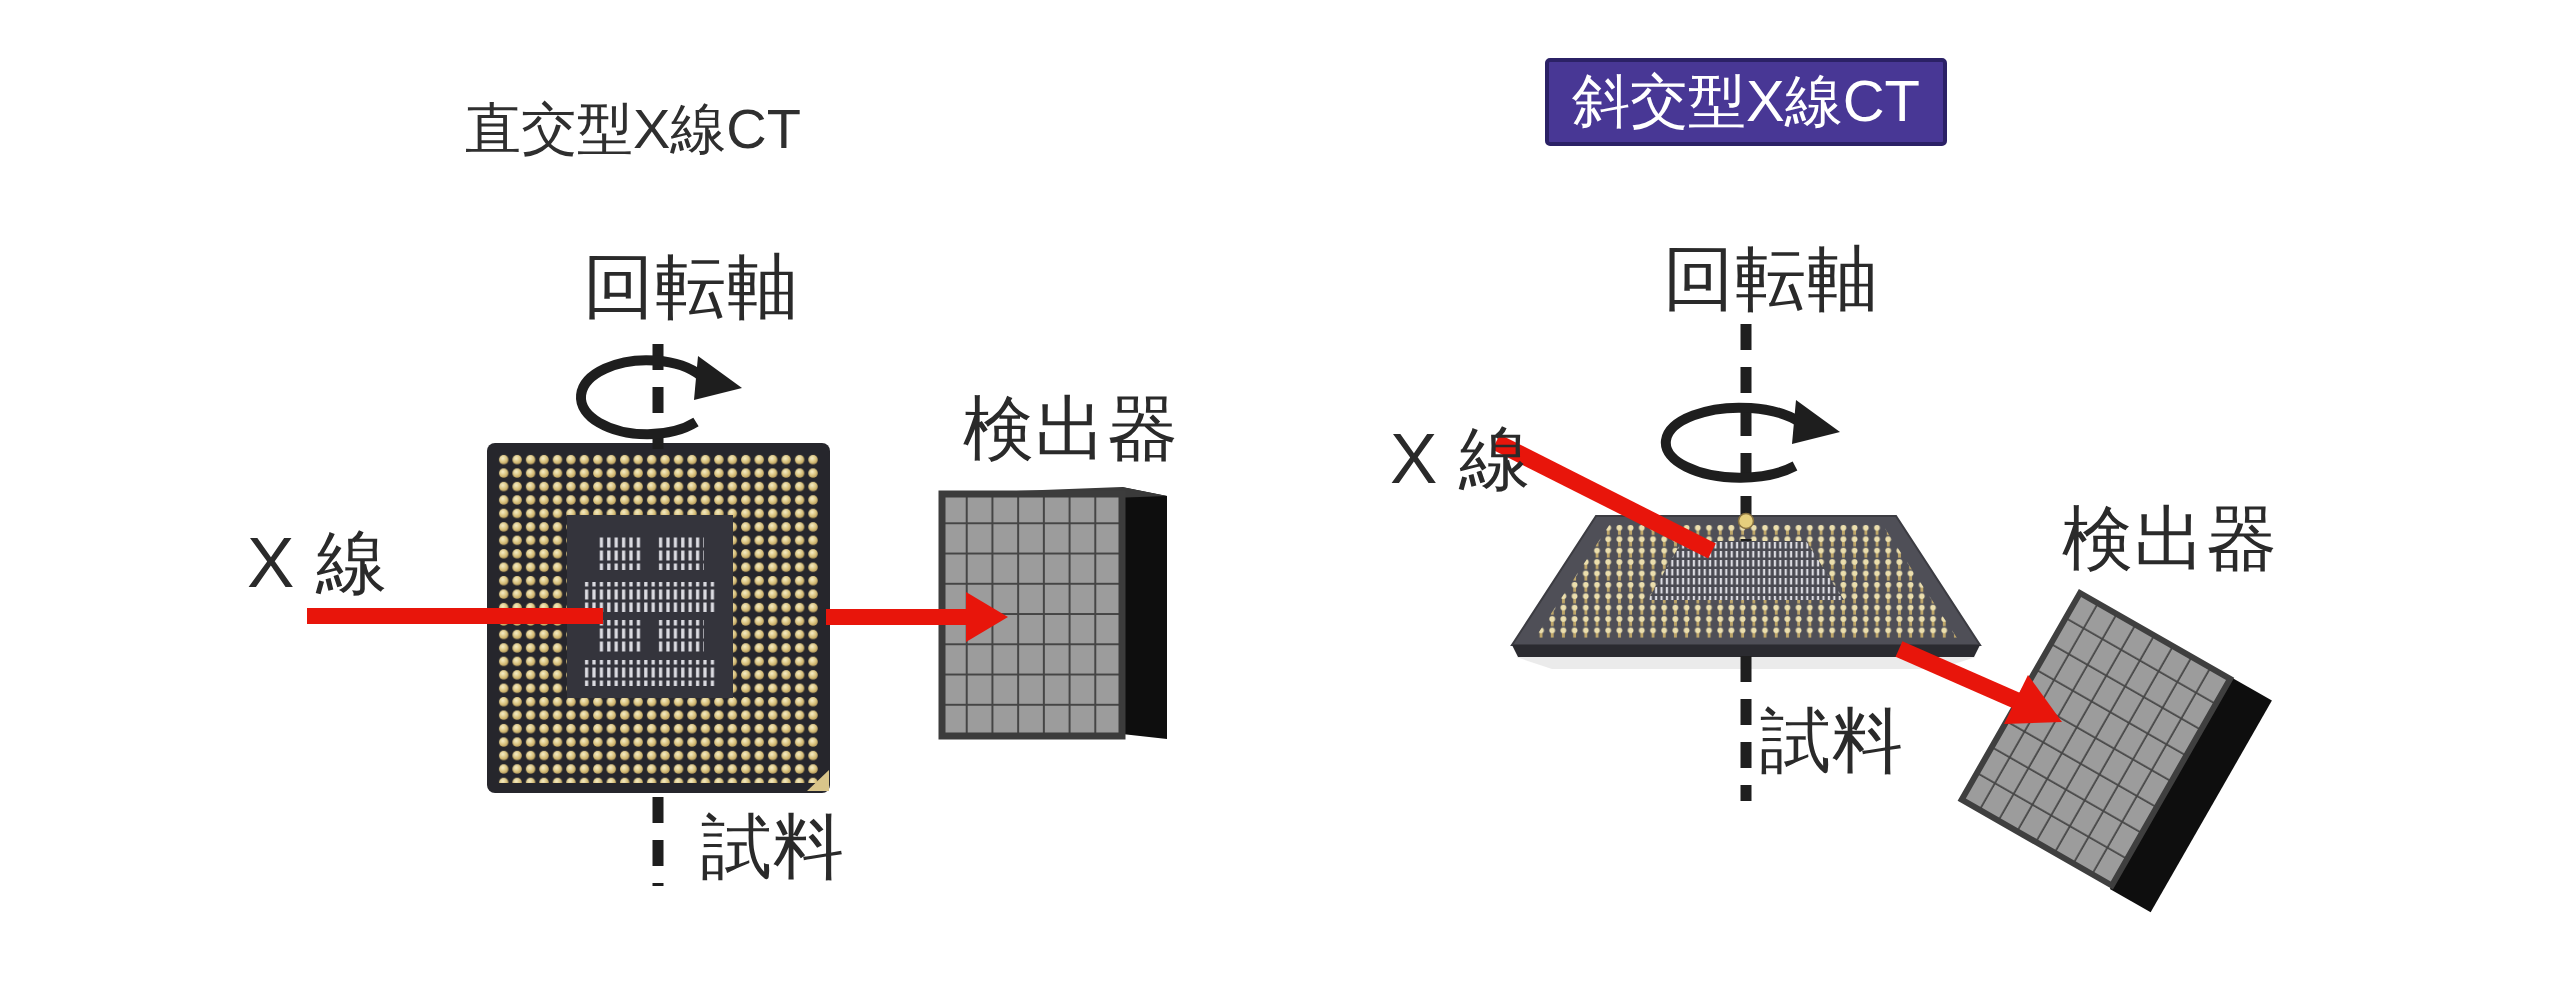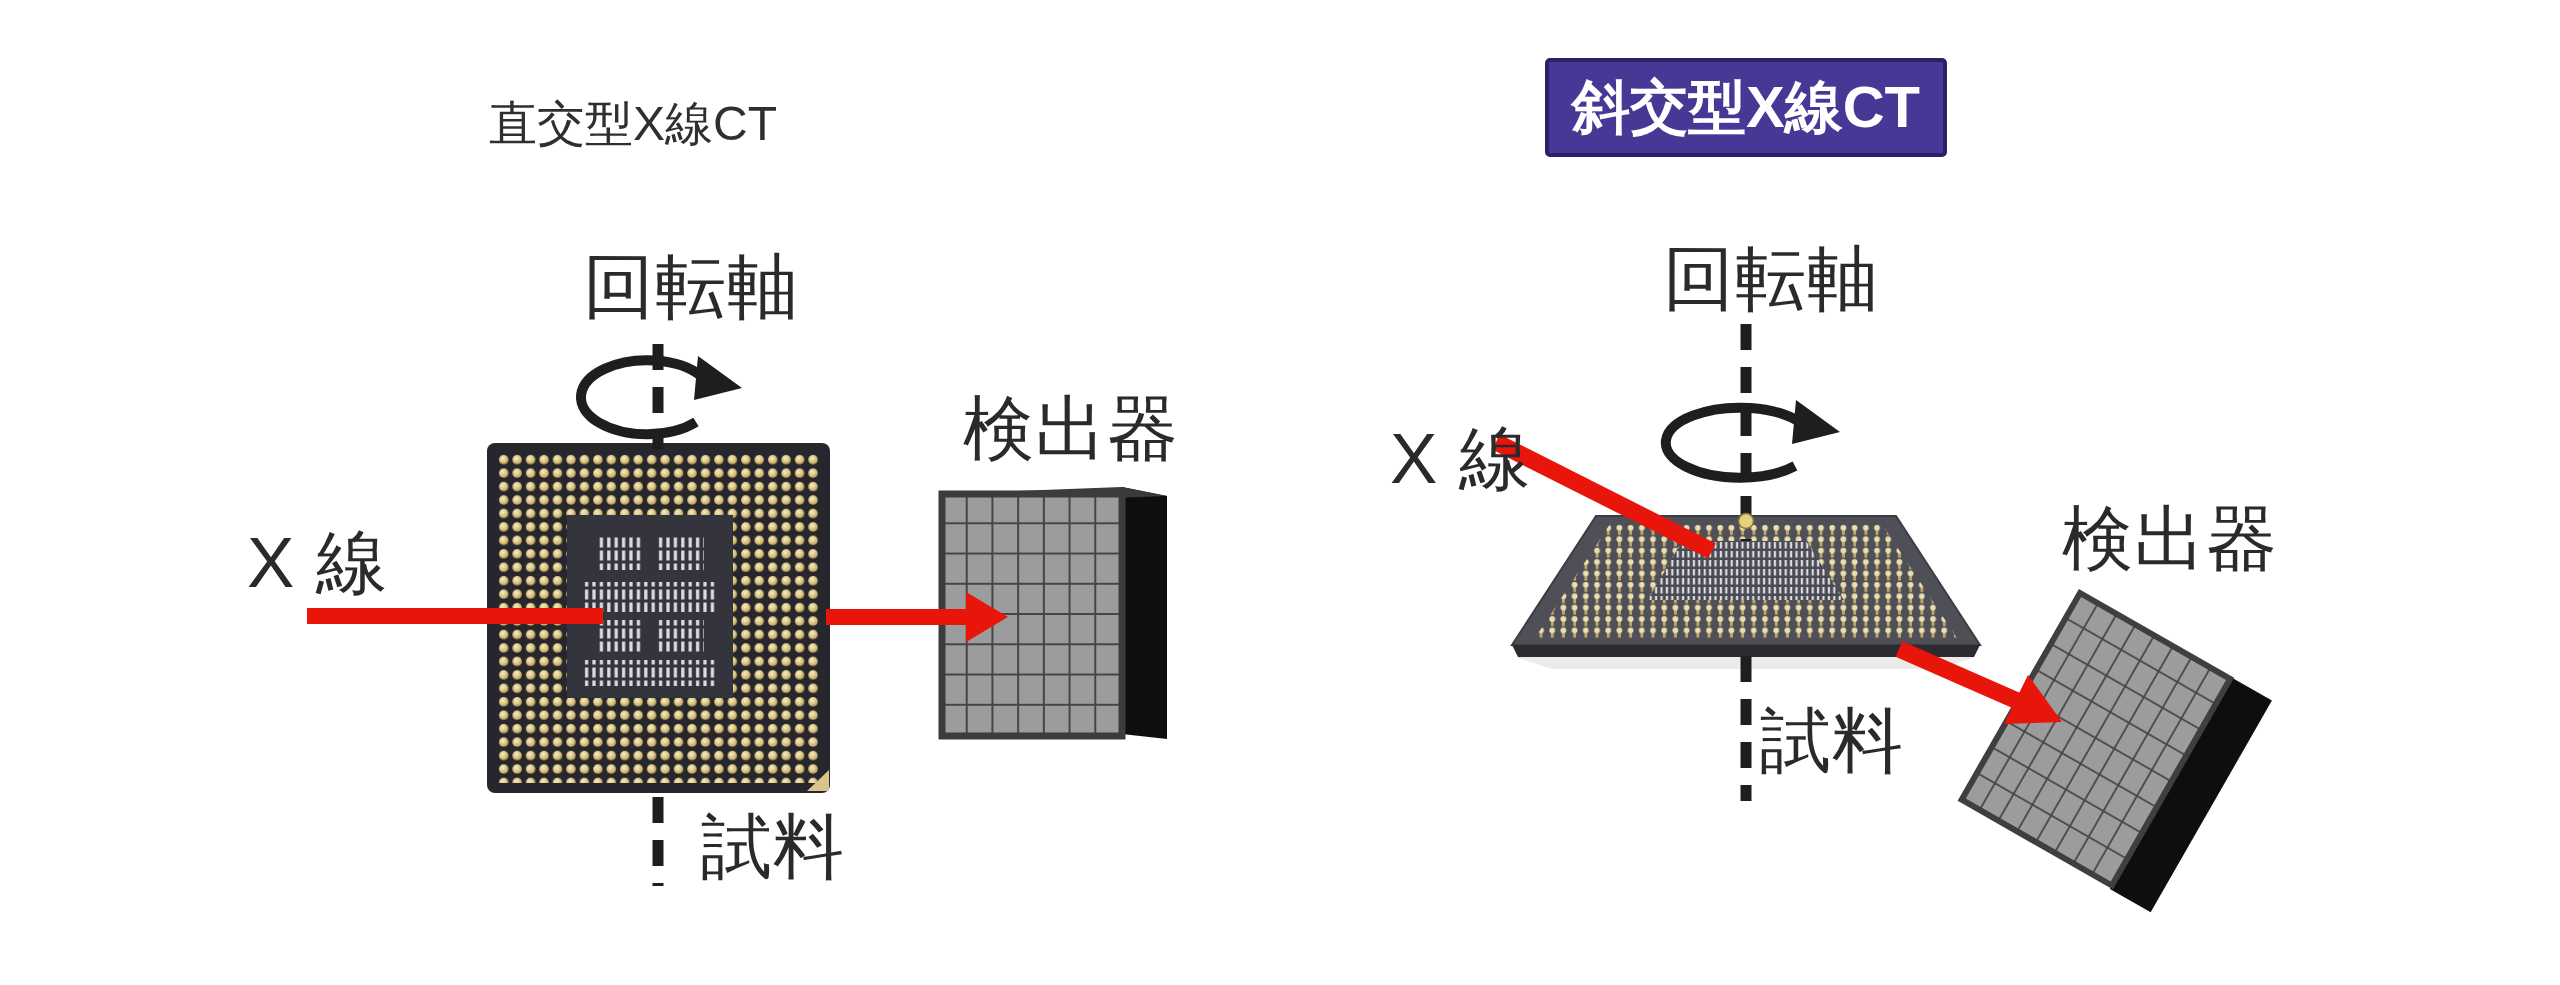--- a/index.html
+++ b/index.html
@@ -15,38 +15,38 @@
     position:absolute;
     font-size:71px;
     color:#2a2a2a;
     line-height:1.15;
     white-space:nowrap;
     letter-spacing:1px;
     font-weight:500;
   }
   .diagram-title{
     position:absolute;
-    font-size:48px;
+    font-size:56px;
     color:#2f2f2f;
     font-weight:500;
     white-space:nowrap;
     transform:translateX(-50%);
   }
   .title-box{
     position:absolute;
     left:1545px;top:58px;
-    width:402px;height:99px;
+    width:402px;height:88px;
     box-sizing:border-box;
     background:#483795;
     border:4px solid #2b2166;
     border-radius:5px;
     display:flex;align-items:center;justify-content:center;
     color:#ffffff;
     font-size:58px;
-    font-weight:700;
+    font-weight:400;
     white-space:nowrap;
   }
 </style>
 </head>
 <body>
 
 <div id="canvas">
 
   <svg id="scene-svg" width="2560" height="985" viewBox="0 0 2560 985">
     <defs>

